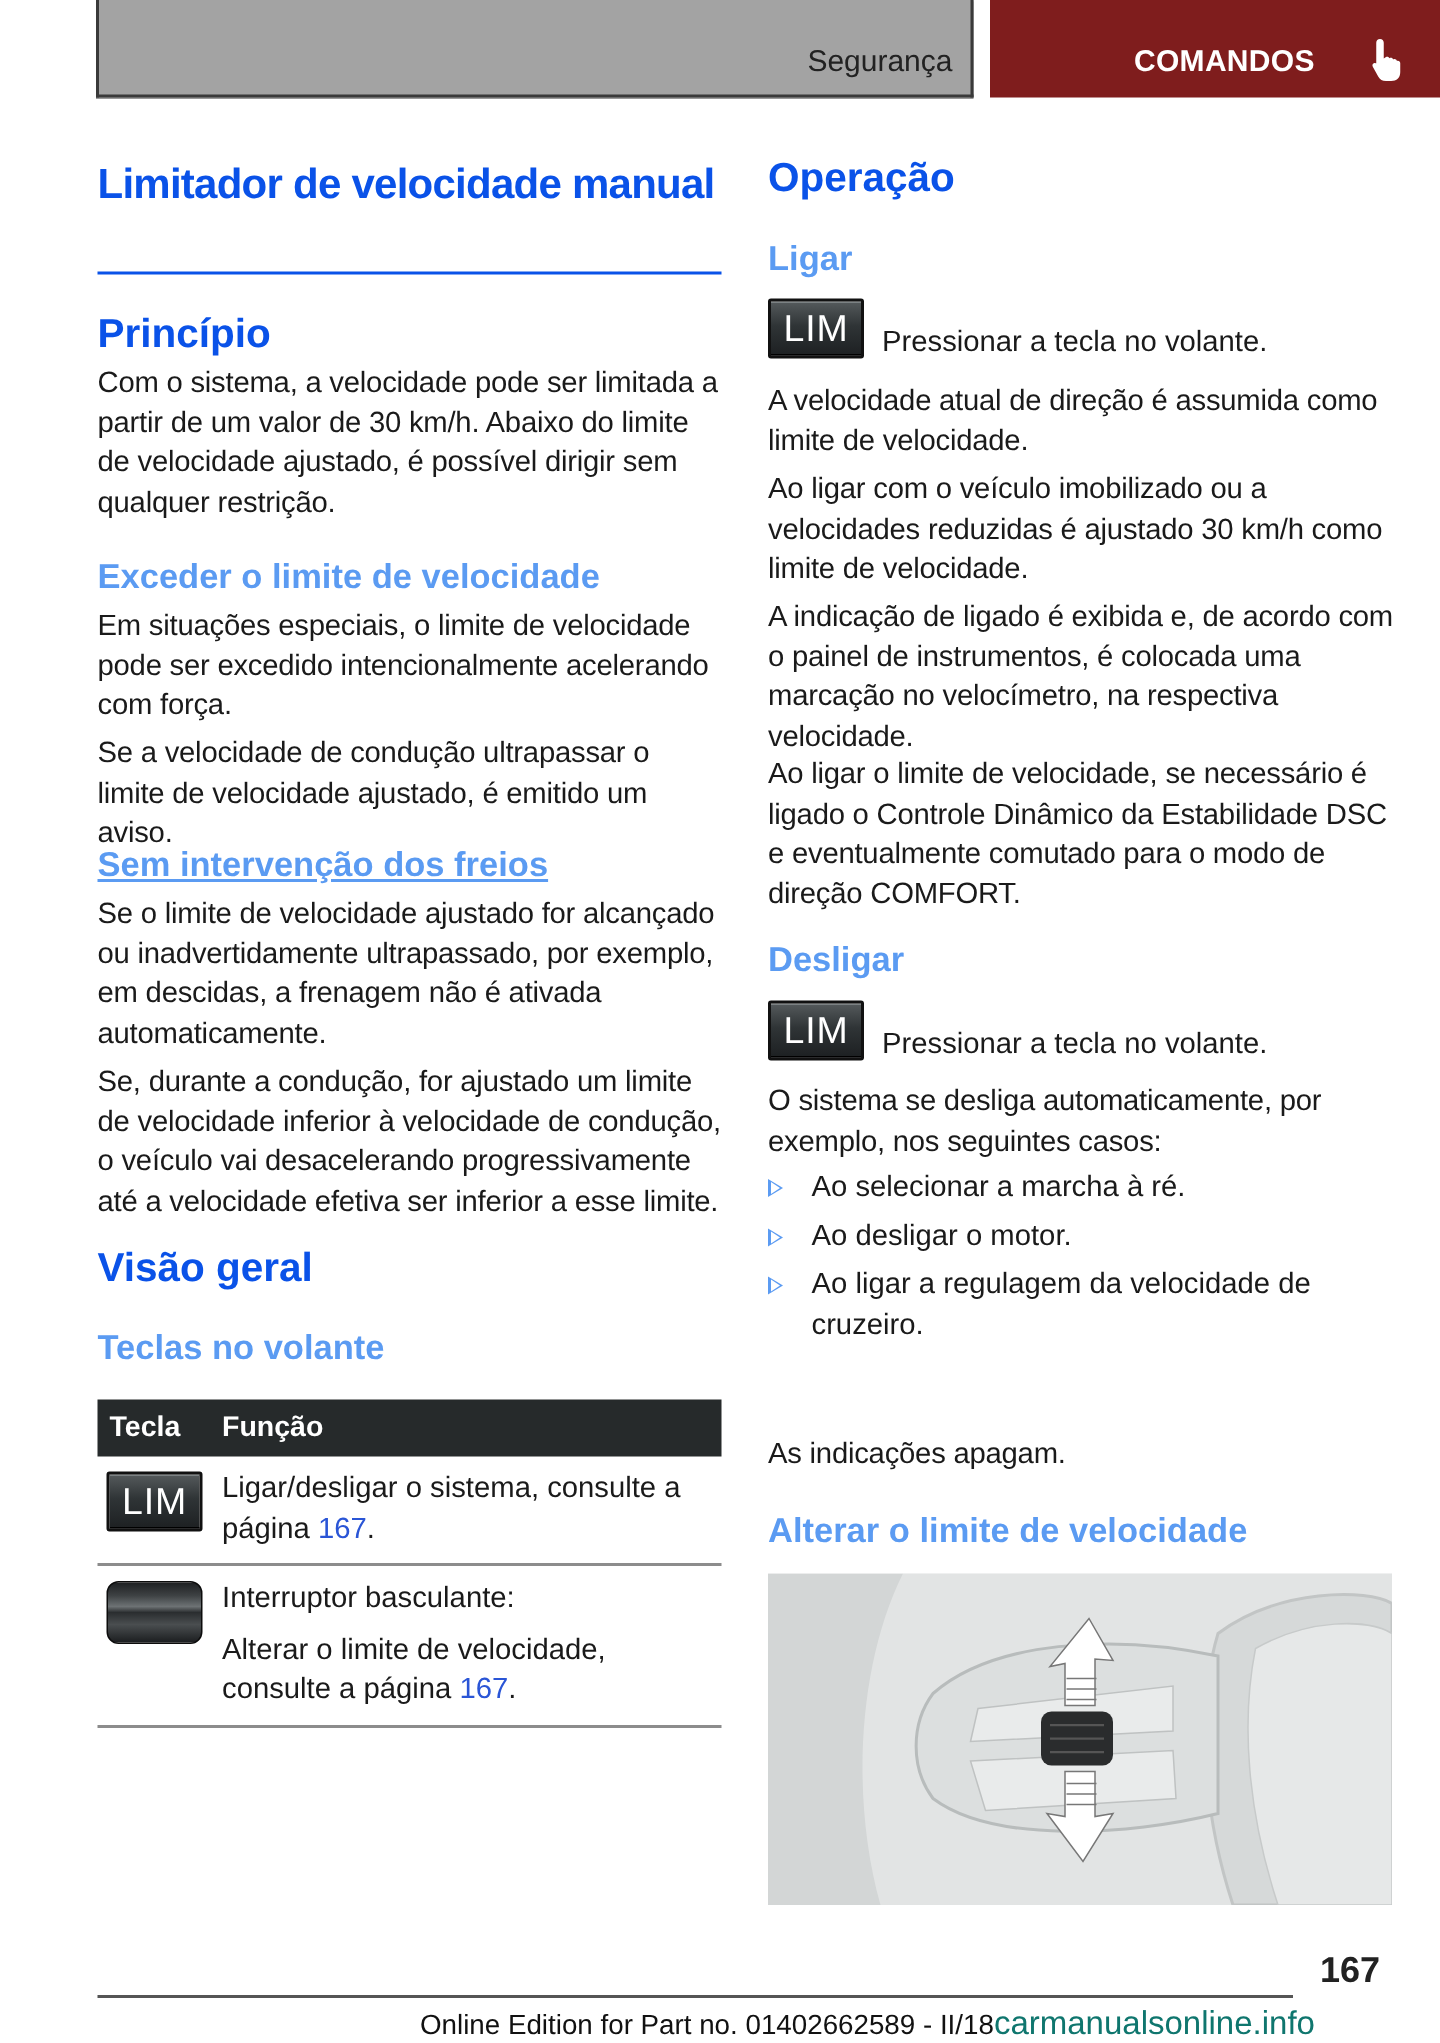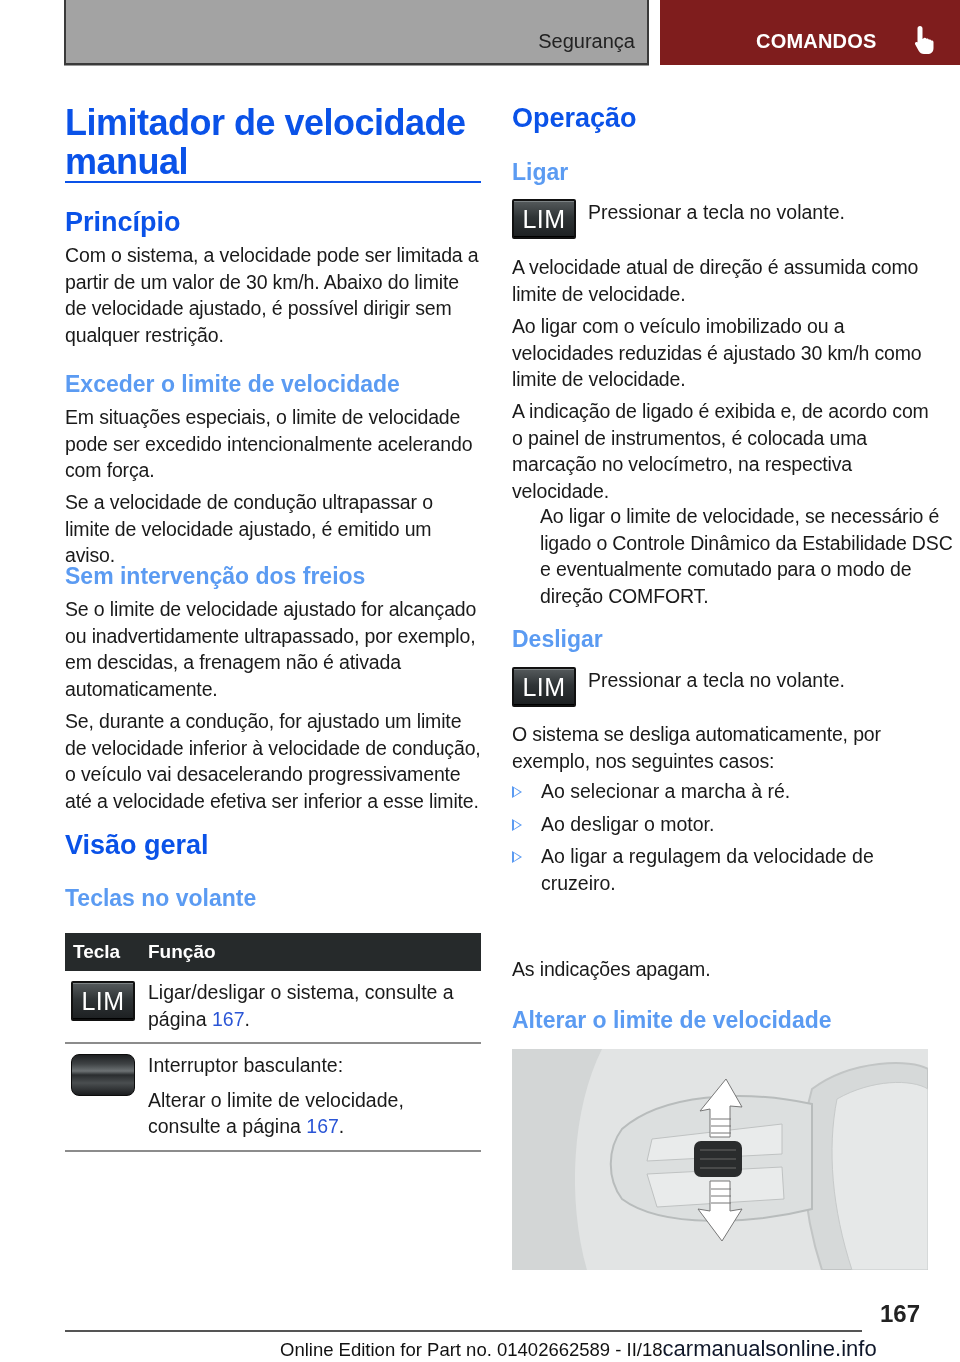--- a/index.html
+++ b/index.html
@@ -19,21 +19,21 @@
     position: absolute; left: 660px; top: 0; width: 300px; height: 65px;
     background: #7f1d1d;
   }
   .tab-active .label {
     position: absolute; left: 96px; top: 30px; font-size: 20px; font-weight: bold; color: #fff; letter-spacing: 0.2px;
   }
   .tab-active .hand { position: absolute; left: 254px; top: 25px; width: 24px; height: 30px; }
 
   h1.title {
     position: absolute; left: 65px; top: 103px; width: 416px;
-    font-size: 36px; line-height: 39px; font-weight: bold; color: #0a52e8; letter-spacing: -0.5px;
+    font-size: 28px; line-height: 39px; font-weight: bold; color: #0a52e8; letter-spacing: -0.5px;
   }
   .title-rule { position: absolute; left: 65px; top: 181px; width: 416px; height: 2px; background: #0a52e8; }
 
   .h2 { position: absolute; font-size: 27px; font-weight: bold; color: #0a52e8; }
   .h3 { position: absolute; font-size: 23px; font-weight: bold; color: #5b9bf2; }
   .p { position: absolute; font-size: 19.5px; line-height: 26.5px; color: #1a1a1a; letter-spacing: -0.15px; }
   .link { color: #2a55d6; }
 
   
   .tbl { position: absolute; left: 65px; top: 933px; width: 416px; }
@@ -56,41 +56,41 @@
     border: 2px solid #111; border-radius: 2px;
     box-shadow: inset 0 1px 0 #7c8284, inset 0 -1px 0 #000;
   }
   .rocker {
     width: 64px; height: 42px; border-radius: 8px;
     background: linear-gradient(#1e2022 0%, #3e4244 22%, #6d7274 40%, #2a2d2f 50%, #4a4e50 70%, #1b1d1f 100%);
     border: 1px solid #0c0c0c;
   }
 
   .icon-line { position: absolute; display: flex; align-items: flex-start; }
-  .icon-line .txt { font-size: 19.5px; line-height: 26px; margin-left: 12px; margin-top: 0; }
+  .icon-line .txt { font-size: 19.5px; line-height: 26px; margin-left: 12px; margin-top: 16px; }
 
   ul.bullets { position: absolute; list-style: none; }
   ul.bullets li { position: relative; padding-left: 29px; font-size: 19.5px; line-height: 26.5px; margin-bottom: 6px; }
   ul.bullets li .tri {
     position: absolute; left: 0; top: 8px; width: 0; height: 0;
     border-top: 6px solid transparent; border-bottom: 6px solid transparent; border-left: 10px solid #5b9bf2;
   }
   ul.bullets li .tri::after {
     content: ""; position: absolute; left: -8.5px; top: -4px; width: 0; height: 0;
     border-top: 4px solid transparent; border-bottom: 4px solid transparent; border-left: 6.5px solid #fff;
   }
 
   
   .illus { position: absolute; left: 512px; top: 1049px; width: 416px; height: 221px; background: #e4e6e6; overflow: hidden; }
 
   
   .page-num { position: absolute; left: 880px; top: 1300px; font-size: 24px; font-weight: bold; color: #222; }
   .footer-rule { position: absolute; left: 65px; top: 1330px; width: 797px; height: 2px; background: #555; }
   .footer-text { position: absolute; left: 280px; top: 1336px; font-size: 18.5px; color: #111; white-space: nowrap; }
-  .footer-text .wm { color: #0f172a; font-size: 22px; }
+  .footer-text .wm { color: #0f766e; font-size: 22px; }
 </style>
 </head>
 <body>
 
 <div class="tab-section">
   <span class="label">Segurança</span>
 </div>
 <div class="tab-active">
   <span class="label">COMANDOS</span>
   <svg class="hand" viewBox="0 0 24 30">
@@ -101,21 +101,21 @@
 <h1 class="title">Limitador de velocidade manual</h1>
 <div class="title-rule"></div>
 
 <div class="h2" style="left:65px; top:207px;">Princípio</div>
 <div class="p" style="left:65px; top:242px; width:416px;">Com o sistema, a velocidade pode ser limitada a partir de um valor de 30 km/h. Abaixo do limite de velocidade ajustado, é possível dirigir sem qualquer restrição.</div>
 
 <div class="h3" style="left:65px; top:371px;">Exceder o limite de velocidade</div>
 <div class="p" style="left:65px; top:404px; width:416px;">Em situações especiais, o limite de velocidade pode ser excedido intencionalmente acelerando com força.</div>
 <div class="p" style="left:65px; top:489px; width:416px;">Se a velocidade de condução ultrapassar o limite de velocidade ajustado, é emitido um aviso.</div>
 
-<div class="h3" style="left:65px; top:563px;">Sem intervenção dos freios</div>
+<div class="h3" style="left:65px; top:563px;text-decoration:underline;">Sem intervenção dos freios</div>
 <div class="p" style="left:65px; top:596px; width:416px;">Se o limite de velocidade ajustado for alcançado ou inadvertidamente ultrapassado, por exemplo, em descidas, a frenagem não é ativada automaticamente.</div>
 <div class="p" style="left:65px; top:708px; width:416px;">Se, durante a condução, for ajustado um limite de velocidade inferior à velocidade de condução, o veículo vai desacelerando progressivamente até a velocidade efetiva ser inferior a esse limite.</div>
 
 <div class="h2" style="left:65px; top:830px;">Visão geral</div>
 <div class="h3" style="left:65px; top:885px;">Teclas no volante</div>
 
 <div class="tbl">
   <div class="tbl-head">
     <span class="c1">Tecla</span>
     <span class="c2">Função</span>
@@ -141,21 +141,21 @@
 
 <div class="h2" style="left:512px; top:103px;">Operação</div>
 <div class="h3" style="left:512px; top:159px;">Ligar</div>
 <div class="icon-line" style="left:512px; top:199px;">
   <span class="lim">LIM</span>
   <span class="txt">Pressionar a tecla no volante.</span>
 </div>
 <div class="p" style="left:512px; top:254px; width:420px;">A velocidade atual de direção é assumida como limite de velocidade.</div>
 <div class="p" style="left:512px; top:313px; width:420px;">Ao ligar com o veículo imobilizado ou a velocidades reduzidas é ajustado 30 km/h como limite de velocidade.</div>
 <div class="p" style="left:512px; top:398px; width:420px;">A indicação de ligado é exibida e, de acordo com o painel de instrumentos, é colocada uma marcação no velocímetro, na respectiva velocidade.</div>
-<div class="p" style="left:540px; top:503px; width:420px;">Ao ligar o limite de velocidade, se necessário é ligado o Controle Dinâmico da Estabilidade DSC e eventualmente comutado para o modo de direção COMFORT.</div>
+<div class="p" style="left:512px; top:503px; width:420px;">Ao ligar o limite de velocidade, se necessário é ligado o Controle Dinâmico da Estabilidade DSC e eventualmente comutado para o modo de direção COMFORT.</div>
 
 <div class="h3" style="left:512px; top:626px;">Desligar</div>
 <div class="icon-line" style="left:512px; top:667px;">
   <span class="lim">LIM</span>
   <span class="txt">Pressionar a tecla no volante.</span>
 </div>
 <div class="p" style="left:512px; top:721px; width:420px;">O sistema se desliga automaticamente, por exemplo, nos seguintes casos:</div>
 <ul class="bullets" style="left:512px; top:778px; width:420px;">
   <li><span class="tri"></span><span>Ao selecionar a marcha à ré.</span></li>
   <li><span class="tri"></span><span>Ao desligar o motor.</span></li>

